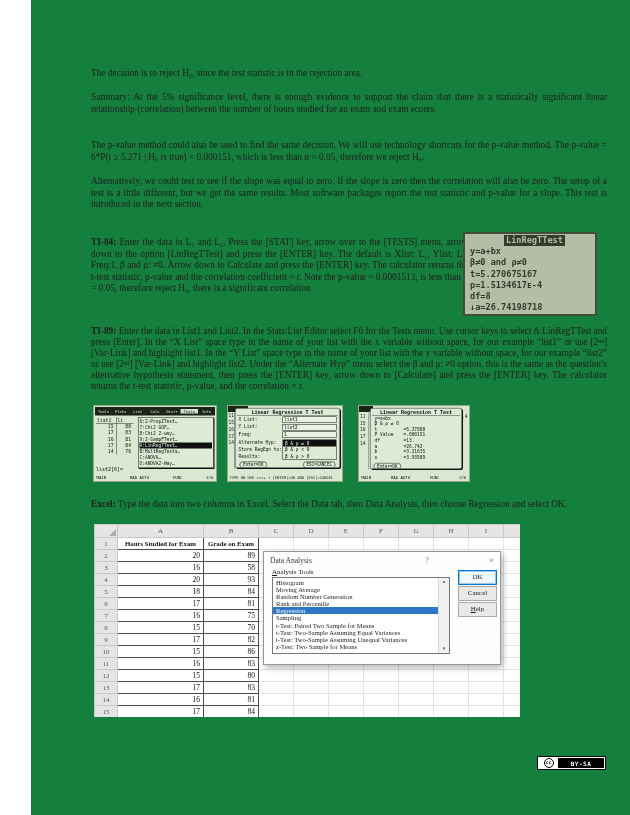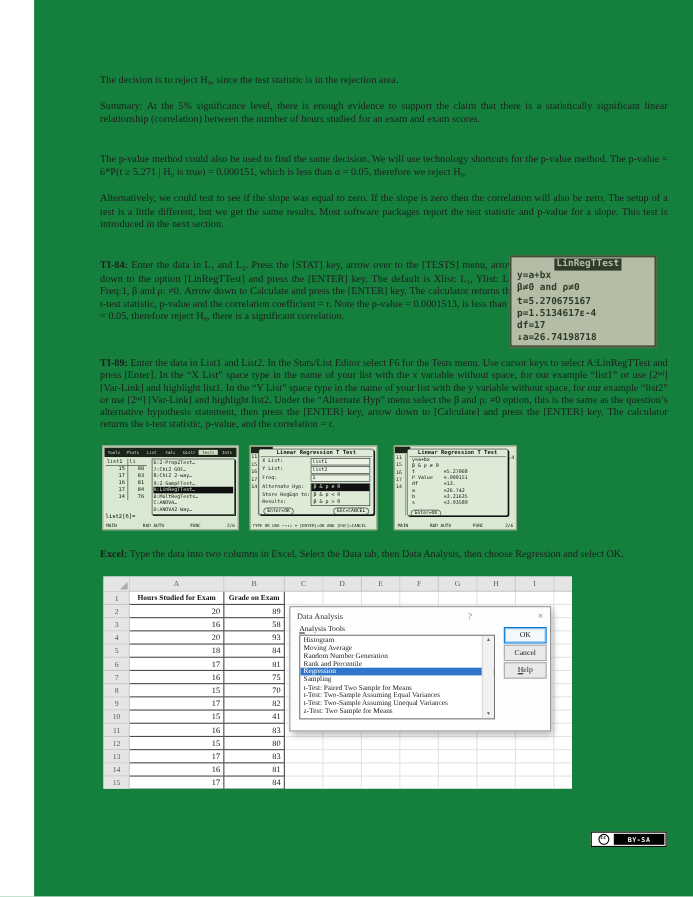--- a/index.html
+++ b/index.html
@@ -115,21 +115,21 @@
     <b>TI-84:</b>
     <span>Enter the data in L₁ and L₂. Press the [STAT] key, arrow over to the [TESTS] menu, arrow down to the option [LinRegTTest] and press the [ENTER] key. The default is Xlist: L₁, Ylist: L₂, Freq:1, β and ρ: ≠0. Arrow down to Calculate and press the [ENTER] key. The calculator returns the t-test statistic, p-value and the correlation coefficient = r. Note the p-value = 0.0001513, is less than α = 0.05, therefore reject H₀, there is a significant correlation.</span>
   </div>
   <div class="ti84">
     <div class="t84title">LinRegTTest</div>
     <div id="ti84-lines">
         <div>y=a+bx</div>
         <div>β≠0 and ρ≠0</div>
         <div>t=5.270675167</div>
         <div>p=1.5134617ᴇ-4</div>
-        <div>df=17</div>
+        <div>df=8</div>
         <div>↓a=26.74198718</div>
       </div>
   </div>
 
   <div class="para" style="top:326px;line-height:10.9px">
     <b>TI-89:</b>
     <span>Enter the data in List1 and List2. In the Stats/List Editor select F6 for the Tests menu. Use cursor keys to select A:LinRegTTest and press [Enter]. In the “X List” space type in the name of your list with the x variable without space, for our example “list1” or use [2ⁿᵈ] [Var-Link] and highlight list1. In the “Y List” space type in the name of your list with the y variable without space, for our example “list2” or use [2ⁿᵈ] [Var-Link] and highlight list2. Under the “Alternate Hyp” menu select the β and ρ: ≠0 option, this is the same as the question’s alternative hypothesis statement, then press the [ENTER] key, arrow down to [Calculate] and press the [ENTER] key. The calculator returns the t-test statistic, p-value, and the correlation = r.</span>
   </div>
 
   <div class="ti89" style="left:62px;width:124px">
@@ -423,21 +423,21 @@
             <td></td>
             <td></td>
             <td></td>
             <td></td>
             <td></td>
             <td></td>
           </tr>
           <tr>
             <th>10</th>
             <td class="num">15</td>
-            <td class="num">41</td>
+            <td class="num">86</td>
             <td></td>
             <td></td>
             <td></td>
             <td></td>
             <td></td>
             <td></td>
             <td></td>
             <td></td>
           </tr>
           <tr>

